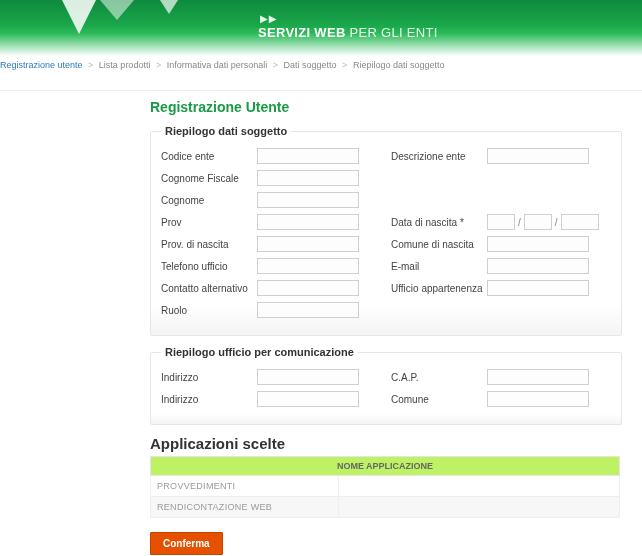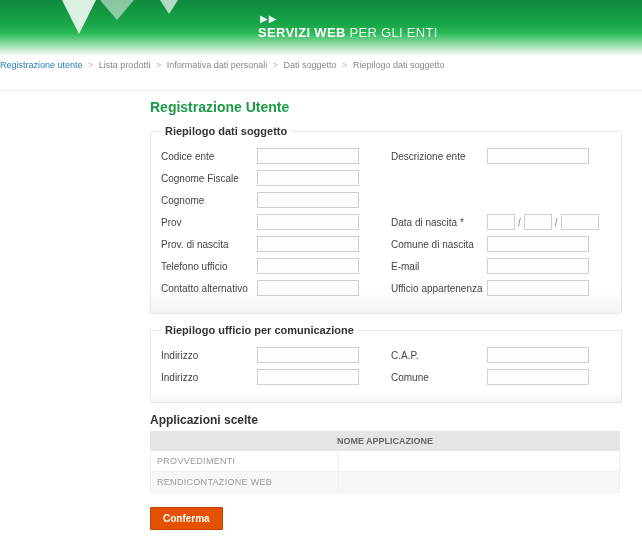--- a/index.html
+++ b/index.html
@@ -51,23 +51,23 @@
     font-size: 10px; color: #c8c8c8;
   }
   .w102 { width: 102px; }
   .w28  { width: 28px; }
   .w38  { width: 38px; }
   .date-group { display: inline-flex; align-items: center; gap: 3px; }
   .date-group .slash { color: #888; }
 
   
   .apps { width: 470px; margin-bottom: 14px; }
-  .apps-title { font-size: 12px; font-weight: 700; margin-bottom: 4px; color: #333; }
+  .apps-title { font-size: 15px; font-weight: 700; margin-bottom: 4px; color: #333; }
   table.apps-table { width: 100%; border-collapse: collapse; font-size: 9px; }
-  table.apps-table th { background: #e5e5e5; color: #666; font-weight: 700; text-align: center; padding: 4px 6px; border: 1px solid #e5e5e5; }
+  table.apps-table th { background: #bef264; color: #666; font-weight: 700; text-align: center; padding: 4px 6px; border: 1px solid #e5e5e5; }
   table.apps-table td { padding: 5px 6px; border: 1px solid #eee; color: #9a9a9a; }
   table.apps-table tr.alt td { background: #f7f7f7; }
   table.apps-table td.name { width: 40%; letter-spacing: .3px; }
 
   
   .btn-confirm {
     display: inline-block; background: #e65100; color: #fff; border: 1px solid #c24400;
     font-size: 10px; font-weight: 700; padding: 5px 12px; cursor: pointer; border-radius: 1px;
   }
 
@@ -175,20 +175,27 @@
         <div class="col colL">
           <span class="lbl">Contatto alternativo</span>
           <input class="field w102" readonly="" value=" " style="">
         </div>
         <div class="col colR">
           <span class="lblR">Ufficio appartenenza</span>
           <input class="field w102" readonly="" value=" " style="">
         </div>
       </div>
 
+      <div class="row">
+        <div class="col colL">
+          <span class="lbl">Ruolo</span>
+          <input class="field w102" readonly="" value=" " style="">
+        </div>
+        <div class="col colR"></div>
+      </div>
     </fieldset>
 
     
     <fieldset class="block">
       <legend>Riepilogo ufficio per comunicazione</legend>
 
       <div class="row">
         <div class="col colL">
           <span class="lbl">Indirizzo</span>
           <input class="field w102 blur" readonly="" value=" " style="">

